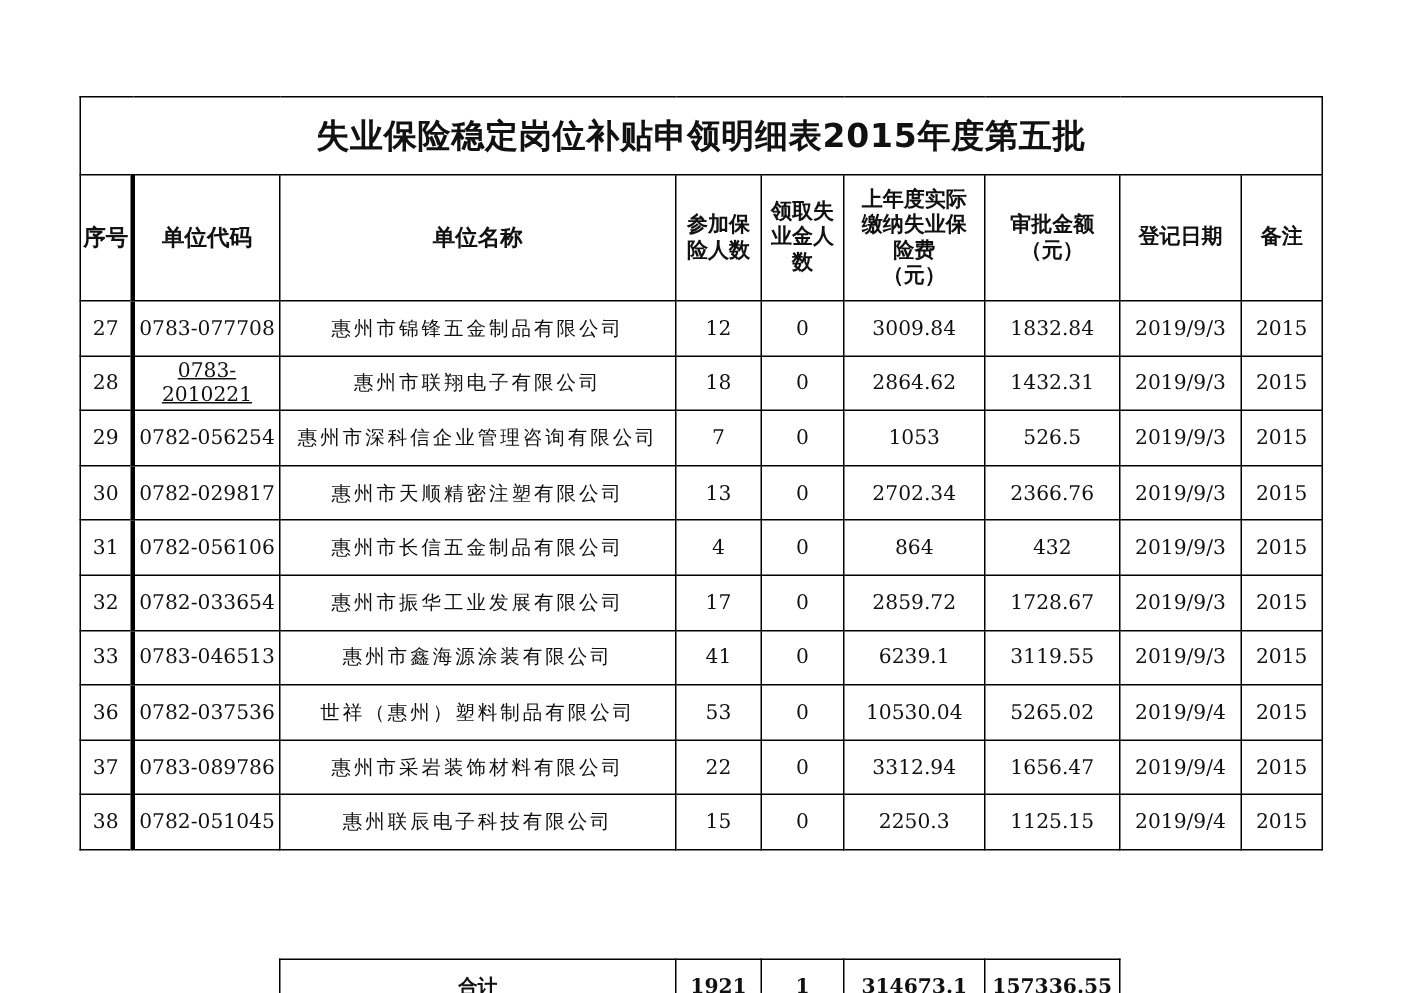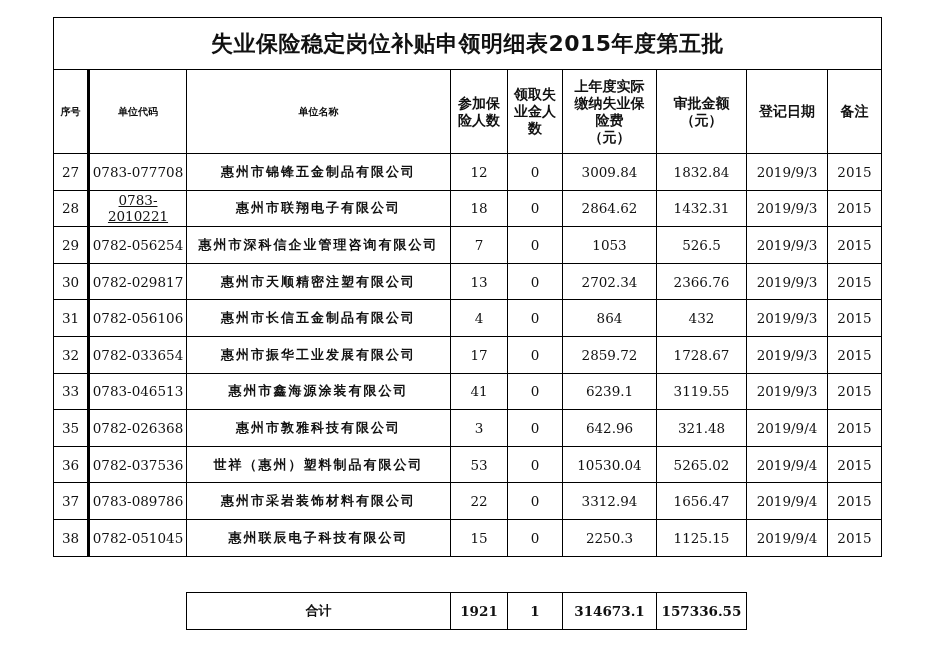--- a/index.html
+++ b/index.html
@@ -1,27 +1,27 @@
 <!DOCTYPE html>
 <html><head>
 <meta charset="utf-8">
 <style>
   html, body { margin:0; padding:0; background:#ffffff; }
   body { width:936px; height:662px; position:relative; overflow:hidden;
          font-family:"DejaVu Serif","Liberation Serif",serif; color:#111; }
   .sheet { position:absolute; left:53px; top:17px; }
-  table { border-collapse:collapse; table-layout:fixed; }
+  table { border-collapse:collapse; table-layout:fixed;margin-top:47px; }
   td { border:1px solid #000; text-align:center; vertical-align:middle; padding:0; overflow:hidden; }
   .title-cell { height:51px; font-family:"DejaVu Sans","Liberation Sans",sans-serif;
                 font-weight:bold; font-size:22px; letter-spacing:0.5px; }
   .hdr td { height:83px; font-family:"DejaVu Sans","Liberation Sans",sans-serif;
-            font-weight:bold; font-size:10px; line-height:17px; }
+            font-weight:bold; font-size:15px; line-height:17px; }
   .hdr td.big { font-size:14px; }
   .row td { height:35.6px; font-size:13.5px; }
-  .row td.name { letter-spacing:2px; font-size:13px;font-weight:bold; }
+  .row td.name { letter-spacing:2px; font-size:13px; }
   .row td.code2 { font-size:13.5px; line-height:16px;text-decoration:underline; }
   .thickR { border-right:3px solid #000 !important; }
   .total-wrap { position:absolute; left:186px; top:592px; }
   .total td { height:36px; font-weight:bold; font-size:13.5px; }
   .total td.lbl { font-family:"DejaVu Sans","Liberation Sans",sans-serif; font-size:13px; }
 </style>
 </head>
 <body>
 
 <div class="sheet">
@@ -125,31 +125,20 @@
           <td>0783-046513</td>
           <td class="name">惠州市鑫海源涂装有限公司</td>
           <td>41</td>
           <td>0</td>
           <td>6239.1</td>
           <td>3119.55</td>
           <td>2019/9/3</td>
           <td>2015</td>
         </tr>
         <tr class="row">
-          <td class="thickR">35</td>
-          <td>0782-026368</td>
-          <td class="name">惠州市敦雅科技有限公司</td>
-          <td>3</td>
-          <td>0</td>
-          <td>642.96</td>
-          <td>321.48</td>
-          <td>2019/9/4</td>
-          <td>2015</td>
-        </tr>
-        <tr class="row">
           <td class="thickR">36</td>
           <td>0782-037536</td>
           <td class="name">世祥（惠州）塑料制品有限公司</td>
           <td>53</td>
           <td>0</td>
           <td>10530.04</td>
           <td>5265.02</td>
           <td>2019/9/4</td>
           <td>2015</td>
         </tr>

